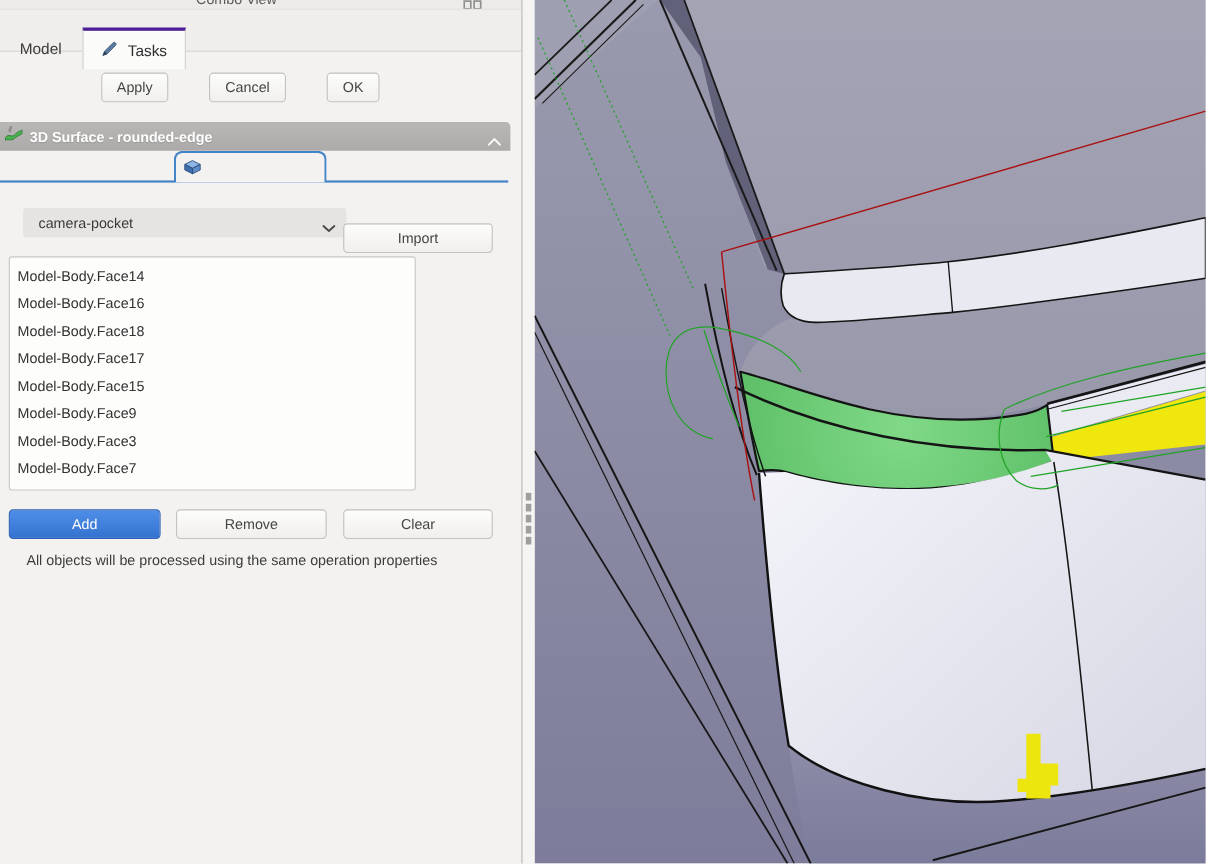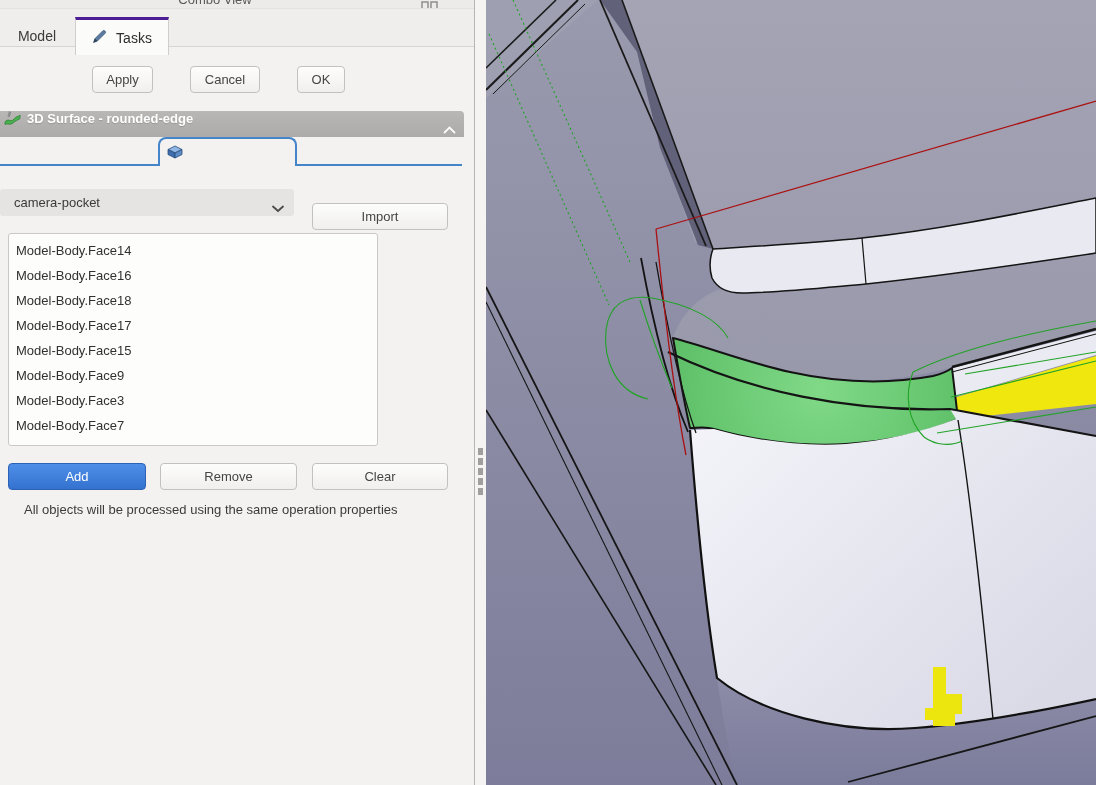--- a/index.html
+++ b/index.html
@@ -10,49 +10,49 @@
   .panel { position:absolute; left:0; top:0; width:474px; height:785px; background:#f3f2f1; }
 
   .titlebar { position:absolute; left:0; top:0; width:474px; height:9px;
     background:#ecebea; overflow:hidden; border-bottom:1px solid #e3e2e1; }
   .title-text { position:absolute; left:0; top:-8px; width:430px; text-align:center;
     font-size:13px; color:#5a5a5a; }
   .float-icon { position:absolute; left:421px; top:-3px; }
 
   .tabbar { position:absolute; left:0; top:9px; width:474px; height:38px;
     background:#efeeed; border-bottom:1px solid #d6d5d3; }
-  .tab { position:absolute; top:8px; height:38px; display:flex; align-items:center;
+  .tab { position:absolute; top:16px; height:38px; display:flex; align-items:center;
     justify-content:center; font-size:14px; color:#3a3a3a; cursor:default; }
   .tab-model { left:0; width:74px; }
   .tab-tasks { left:75px; width:94px; background:#fbfbfa;
     border-left:1px solid #cfcecb; border-right:1px solid #cfcecb;
     border-top:3px solid #4c1d95; gap:8px; color:#2e2e2e; }
 
   .pushbtn { position:absolute; height:27px; display:flex; align-items:center;
     justify-content:center; background:linear-gradient(#fdfdfc,#f0efee);
     border:1px solid #c2c1bf; border-radius:4px; font-size:13px; color:#454545; }
   .btn-apply  { left:92px;  top:66px; width:61px; }
   .btn-cancel { left:190px; top:66px; width:70px; }
   .btn-ok     { left:297px; top:66px; width:48px; }
 
   .sect-header { position:absolute; left:0; top:111px; width:464px; height:26px;
     background:linear-gradient(#b9b7b5,#adabaa); border-radius:0 4px 0 0;
-    display:flex; padding-left:4px; }
+    display:flex; align-items:center; padding-left:4px; }
   .sect-title { color:#ffffff; font-weight:bold; font-size:13px; margin-left:6px;
     text-shadow:0 1px 1px rgba(0,0,0,0.15); }
   .collapse { position:absolute; right:8px; top:9px; }
 
   .optab-line { position:absolute; left:0; top:164px; width:462px; height:0;
     border-top:2px solid #4484c8; }
   .optab { position:absolute; left:158px; top:137px; width:139px; height:29px;
     background:#f3f2f1; border:2px solid #4484c8; border-bottom:none;
     border-radius:8px 8px 0 0; z-index:2; }
   .optab svg { position:absolute; left:6px; top:5px; }
 
-  .combo { position:absolute; left:0; top:189px; width:294px; height:27px;
+  .combo { position:absolute; left:21px; top:189px; width:294px; height:27px;
     background:#e5e4e3; border-radius:3px; }
   .combo-value { position:absolute; left:14px; top:0; line-height:27px;
     font-size:13px; color:#3a3a3a; }
   .combo-arrow { position:absolute; right:10px; top:10px; }
   .btn-import { left:312px; top:203px; width:136px; }
 
   .listbox { position:absolute; left:8px; top:233px; width:370px; height:213px;
     background:#fdfdfc; border:1px solid #c9c8c6; border-radius:3px; padding-top:4px; }
   .li { height:25px; line-height:25px; padding-left:7px; font-size:13px; color:#313131; }
 

